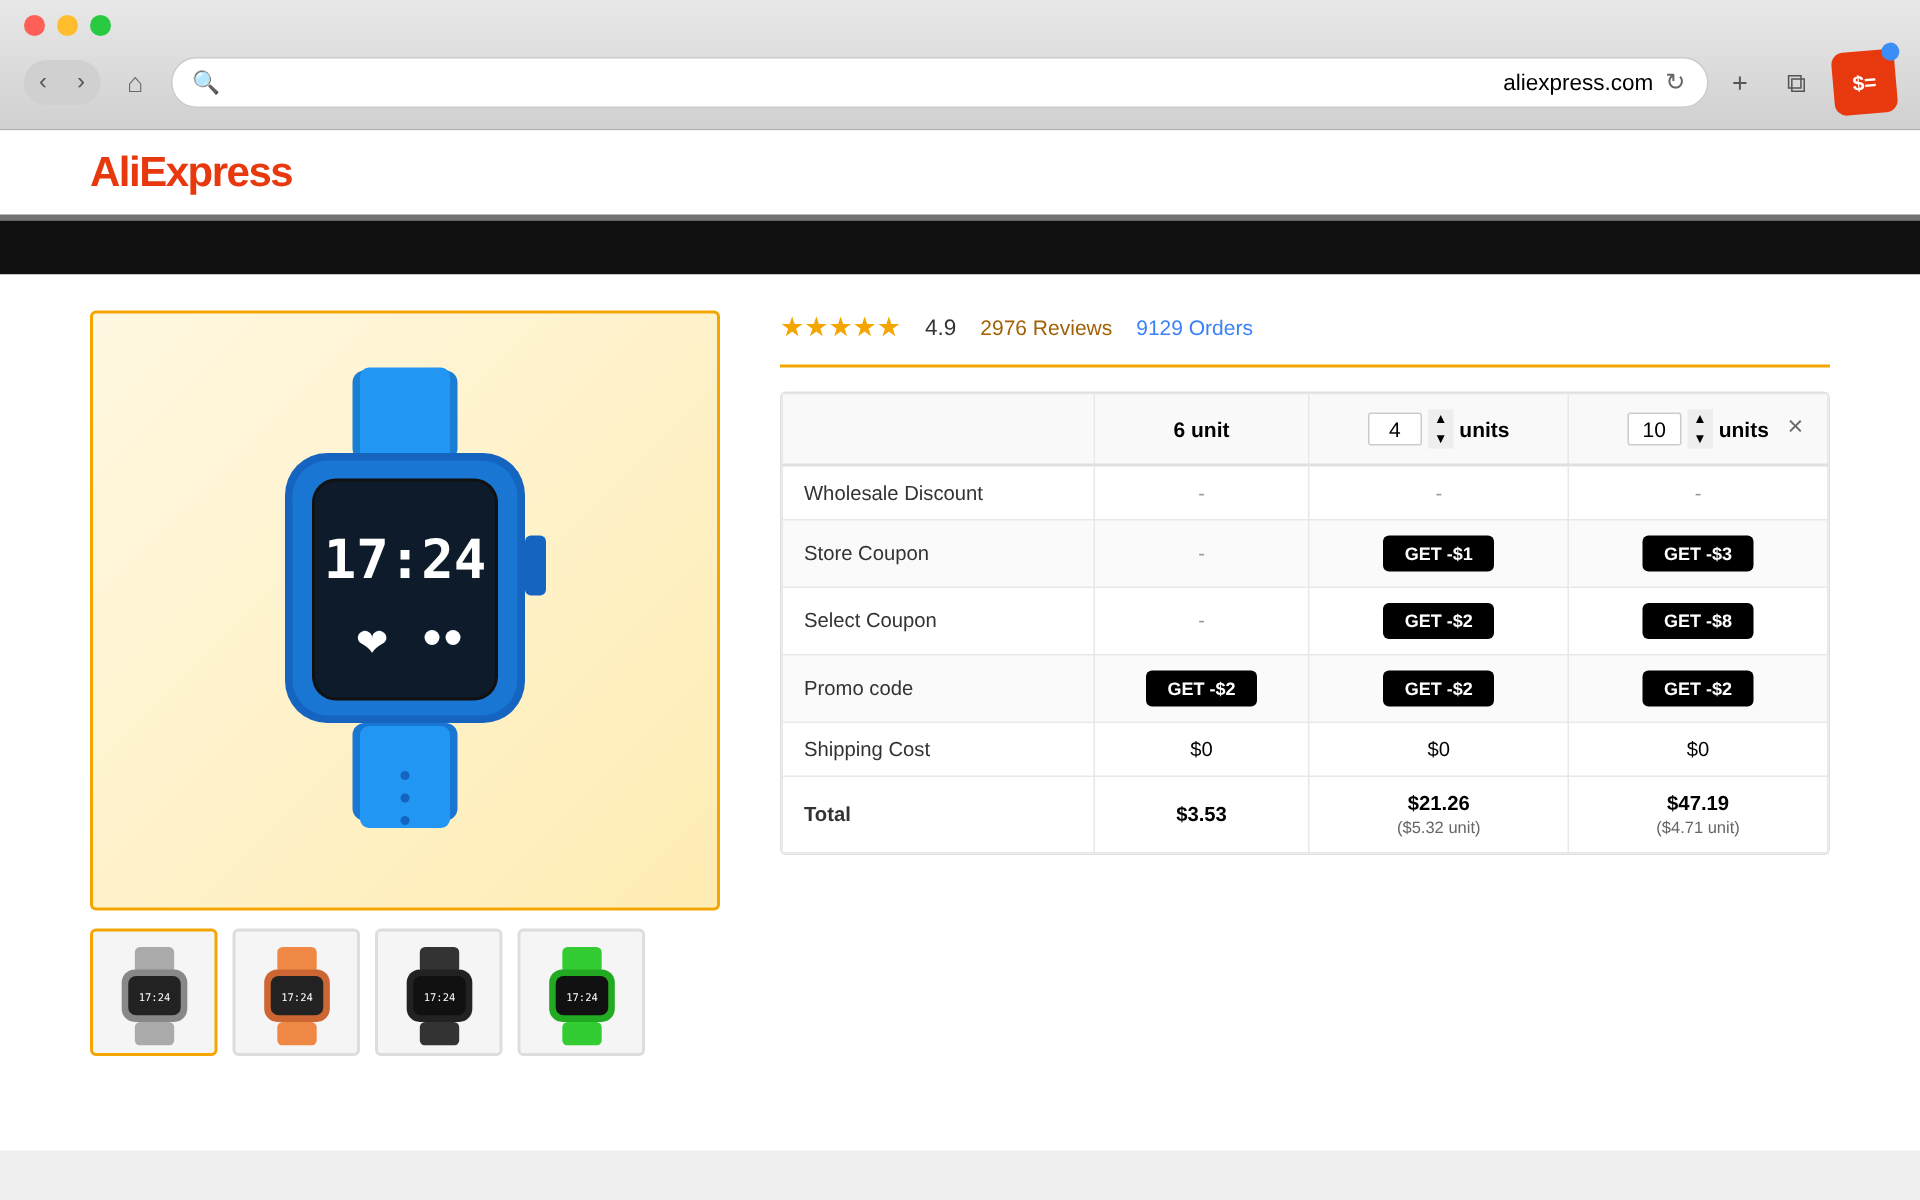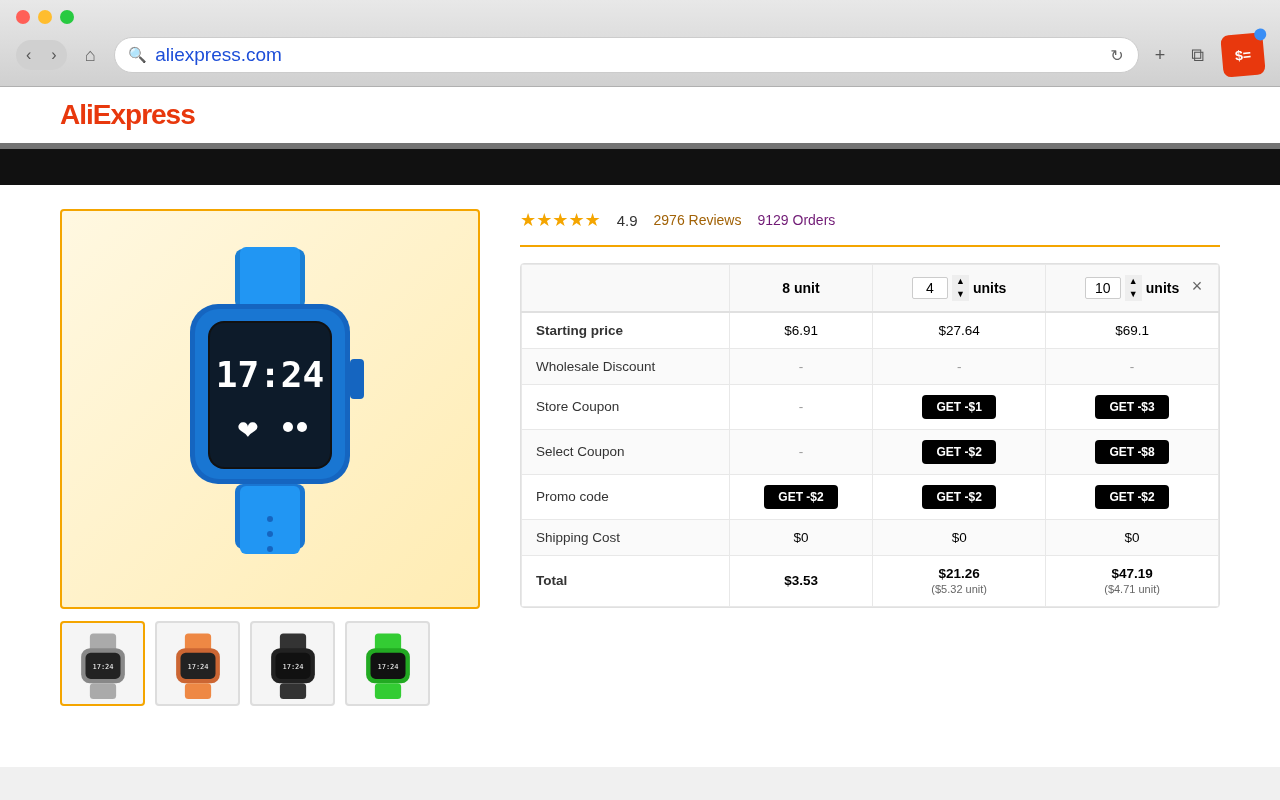--- a/index.html
+++ b/index.html
@@ -26,40 +26,40 @@
     }
     .nav-btn {
       background: none; border: none; cursor: pointer; padding: 6px 10px; font-size: 16px; color: #555;
     }
     .home-btn {
       background: none; border: none; cursor: pointer; padding: 6px 10px; color: #666; font-size: 18px;
     }
     .address-bar {
       flex: 1; display: flex; align-items: center; background: white; border-radius: 20px; padding: 6px 14px; gap: 8px; border: 1px solid #ccc;
     }
-    .address-bar-text { color: #1d4ed8; font-size: 19px; flex: 1; }
+    .address-bar-text { color: #000000; font-size: 15px; flex: 1; text-align: right; }
     .reload-btn { background: none; border: none; cursor: pointer; color: #666; font-size: 16px; }
     .toolbar-right { display: flex; align-items: center; gap: 10px; }
     .plus-btn, .tabs-btn { background: none; border: none; cursor: pointer; color: #555; font-size: 18px; padding: 4px 8px; }
     .extension-icon {
       width: 42px; height: 42px; background: #e8380d; border-radius: 8px; display: flex; align-items: center; justify-content: center; position: relative; transform: rotate(-5deg);
     }
     .extension-icon::before {
       content: '$='; color: white; font-weight: bold; font-size: 14px;
     }
     .tag-corner {
       position: absolute; top: -4px; right: -4px; width: 12px; height: 12px; background: #3a8ef5; border-radius: 50%;
     }
 
     
     .page-content {
       background: white; height: calc(800px - 120px);
     }
     .aliexpress-header {
-      padding: 12px 60px; border-bottom: 6px solid #737373; background: white;
+      padding: 12px 60px; border-bottom: 4px solid #737373; background: white;
     }
     .aliexpress-logo {
       font-size: 28px; font-weight: 700; color: #e8380d; letter-spacing: -1px;
     }
     .black-bar { background: #111; height: 36px; }
 
     .product-area {
       display: flex; gap: 40px; padding: 24px 60px; background: white;
     }
 
@@ -78,21 +78,21 @@
     }
     .thumb:first-child { border-color: #f4a500; }
 
     
     .product-info { flex: 1; }
     .product-title { font-size: 22px; font-weight: 600; color: #222; margin-bottom: 10px; }
     .product-meta { display: flex; align-items: center; gap: 16px; margin-bottom: 14px; }
     .stars { color: #f4a500; font-size: 18px; }
     .rating { font-size: 15px; color: #333; font-weight: 500; }
     .reviews { font-size: 14px; color: #a16207; }
-    .orders { font-size: 14px; color: #701a75; }
+    .orders { font-size: 14px; color: #3b82f6; }
     .divider-line { border: none; border-top: 2px solid #f4a500; margin-bottom: 16px; }
 
     
     .pricing-table-wrapper {
       position: relative; border: 1px solid #e0e0e0; border-radius: 4px; overflow: visible;
     }
     .close-btn {
       position: absolute; top: 8px; right: 8px; background: none; border: none; cursor: pointer;
       font-size: 18px; color: #666; width: 28px; height: 28px; display: flex; align-items: center; justify-content: center;
       z-index: 10;
@@ -242,21 +242,21 @@
         <span class="orders">9129 Orders</span>
       </div>
       <hr class="divider-line">
 
       <div class="pricing-table-wrapper">
         <button class="close-btn">×</button>
         <table class="pricing-table">
           <thead>
             <tr class="header-row">
               <th></th>
-              <th>8 unit</th>
+              <th>6 unit</th>
               <th>
                 <div class="unit-header">
                   <input class="unit-input" type="text" value="4" style="">
                   <div class="unit-arrows">
                     <button class="unit-arrow">▲</button>
                     <button class="unit-arrow">▼</button>
                   </div>
                   <span>units</span>
                 </div>
               </th>
@@ -267,26 +267,20 @@
                     <button class="unit-arrow">▲</button>
                     <button class="unit-arrow">▼</button>
                   </div>
                   <span>units</span>
                 </div>
               </th>
             </tr>
           </thead>
           <tbody>
 
-            <tr>
-              <td class="row-label row-label-bold">Starting price</td>
-              <td>$6.91</td>
-              <td>$27.64</td>
-              <td>$69.1</td>
-            </tr>
 
             <tr>
               <td class="row-label">Wholesale Discount</td>
               <td class="dash">-</td>
               <td class="dash">-</td>
               <td class="dash">-</td>
             </tr>
 
 
             <tr>

